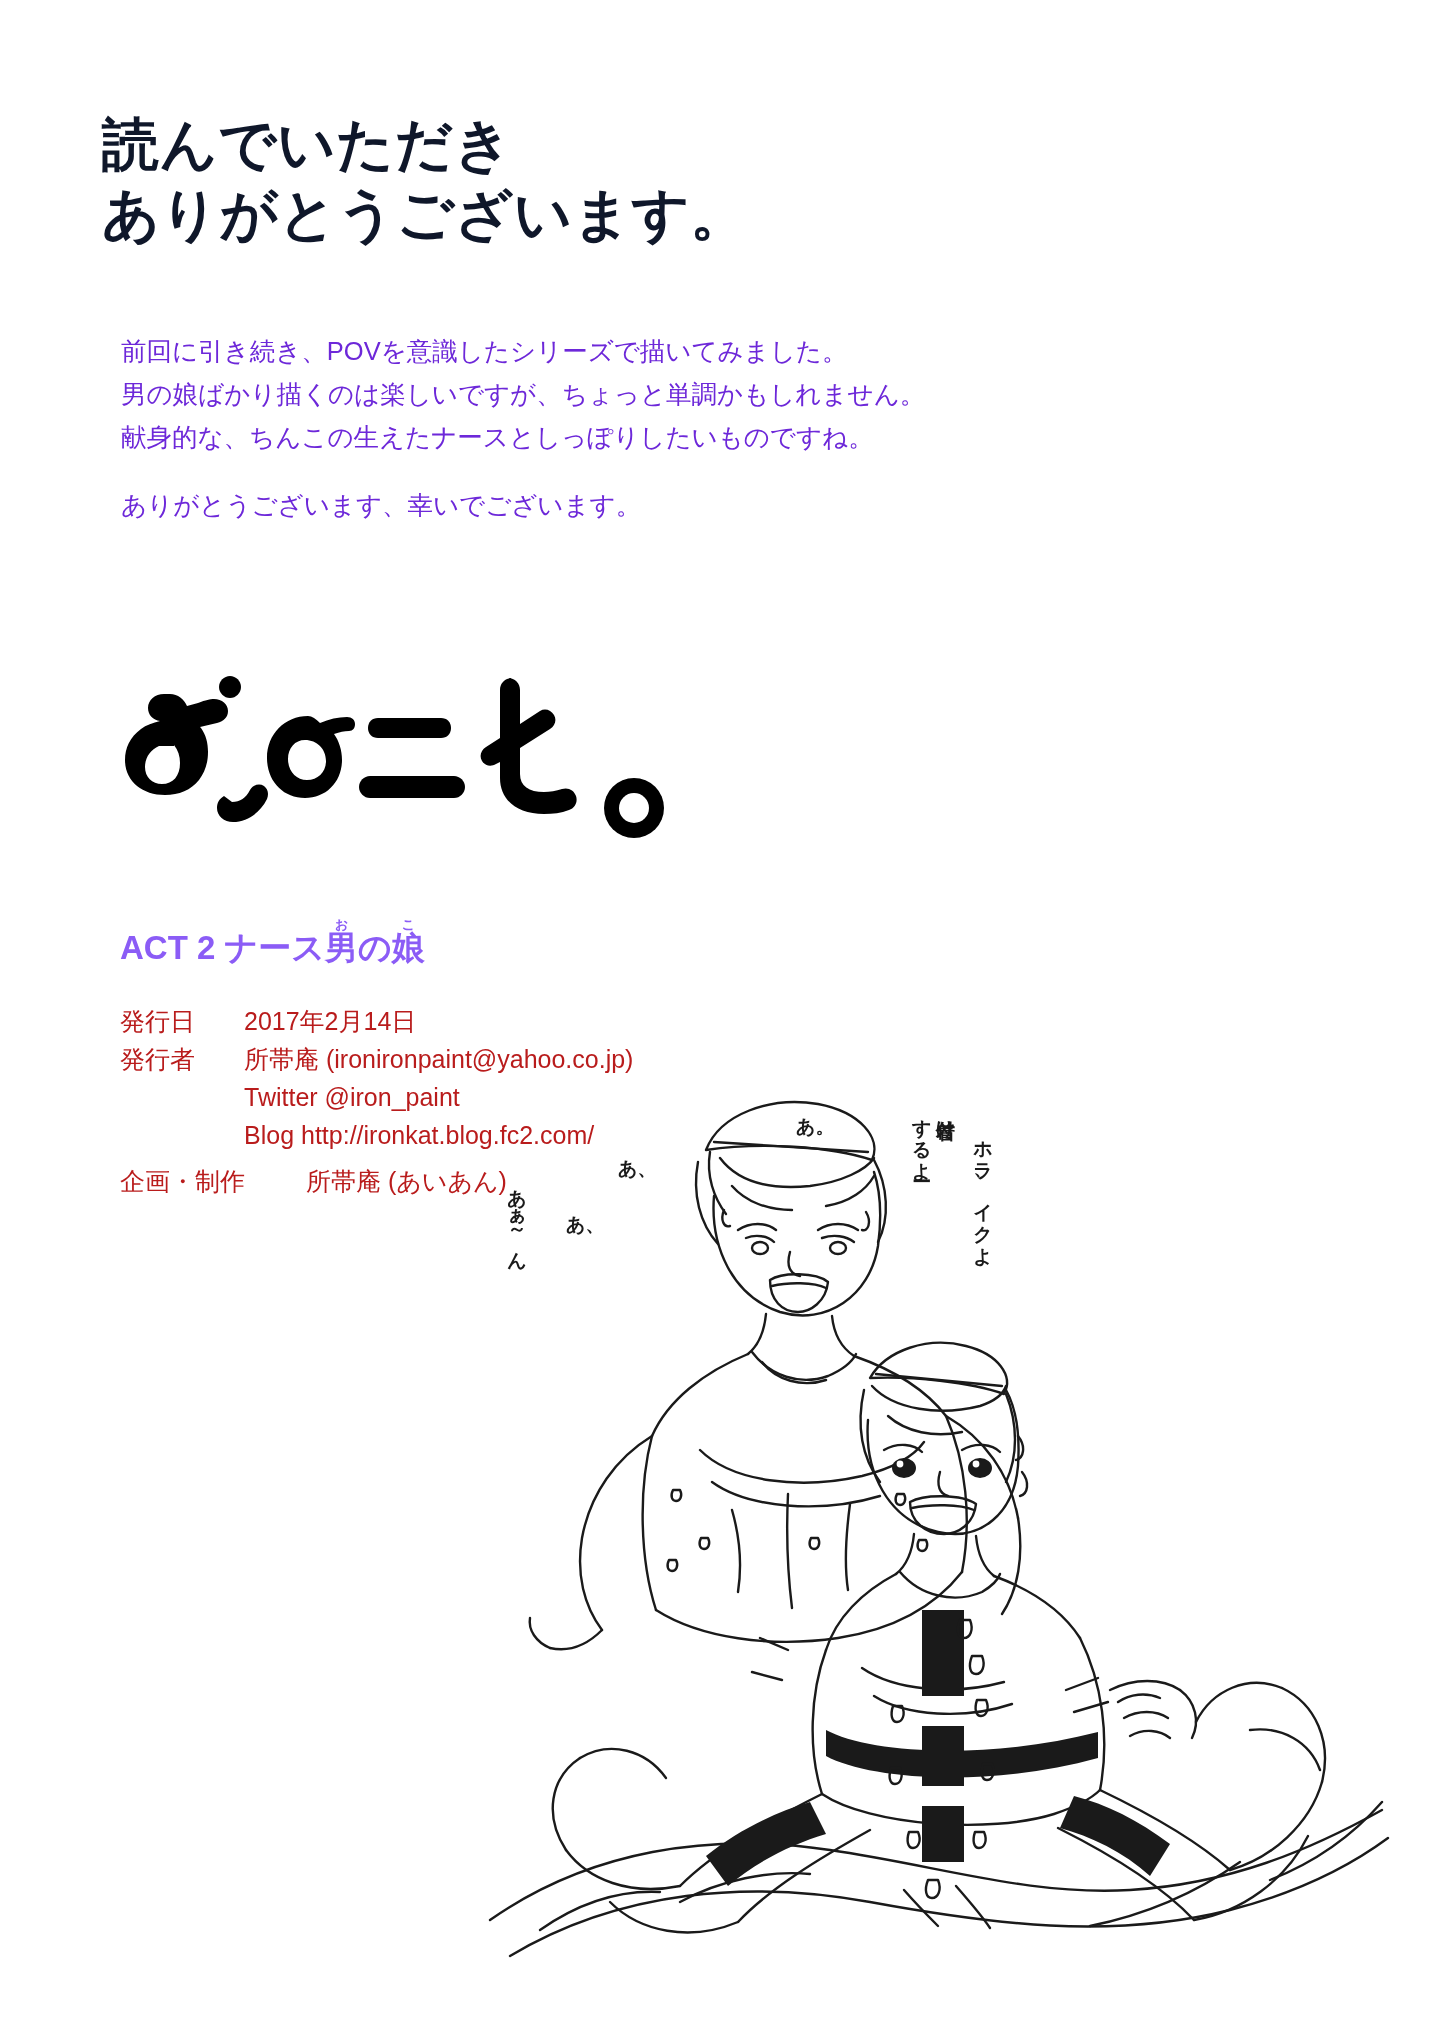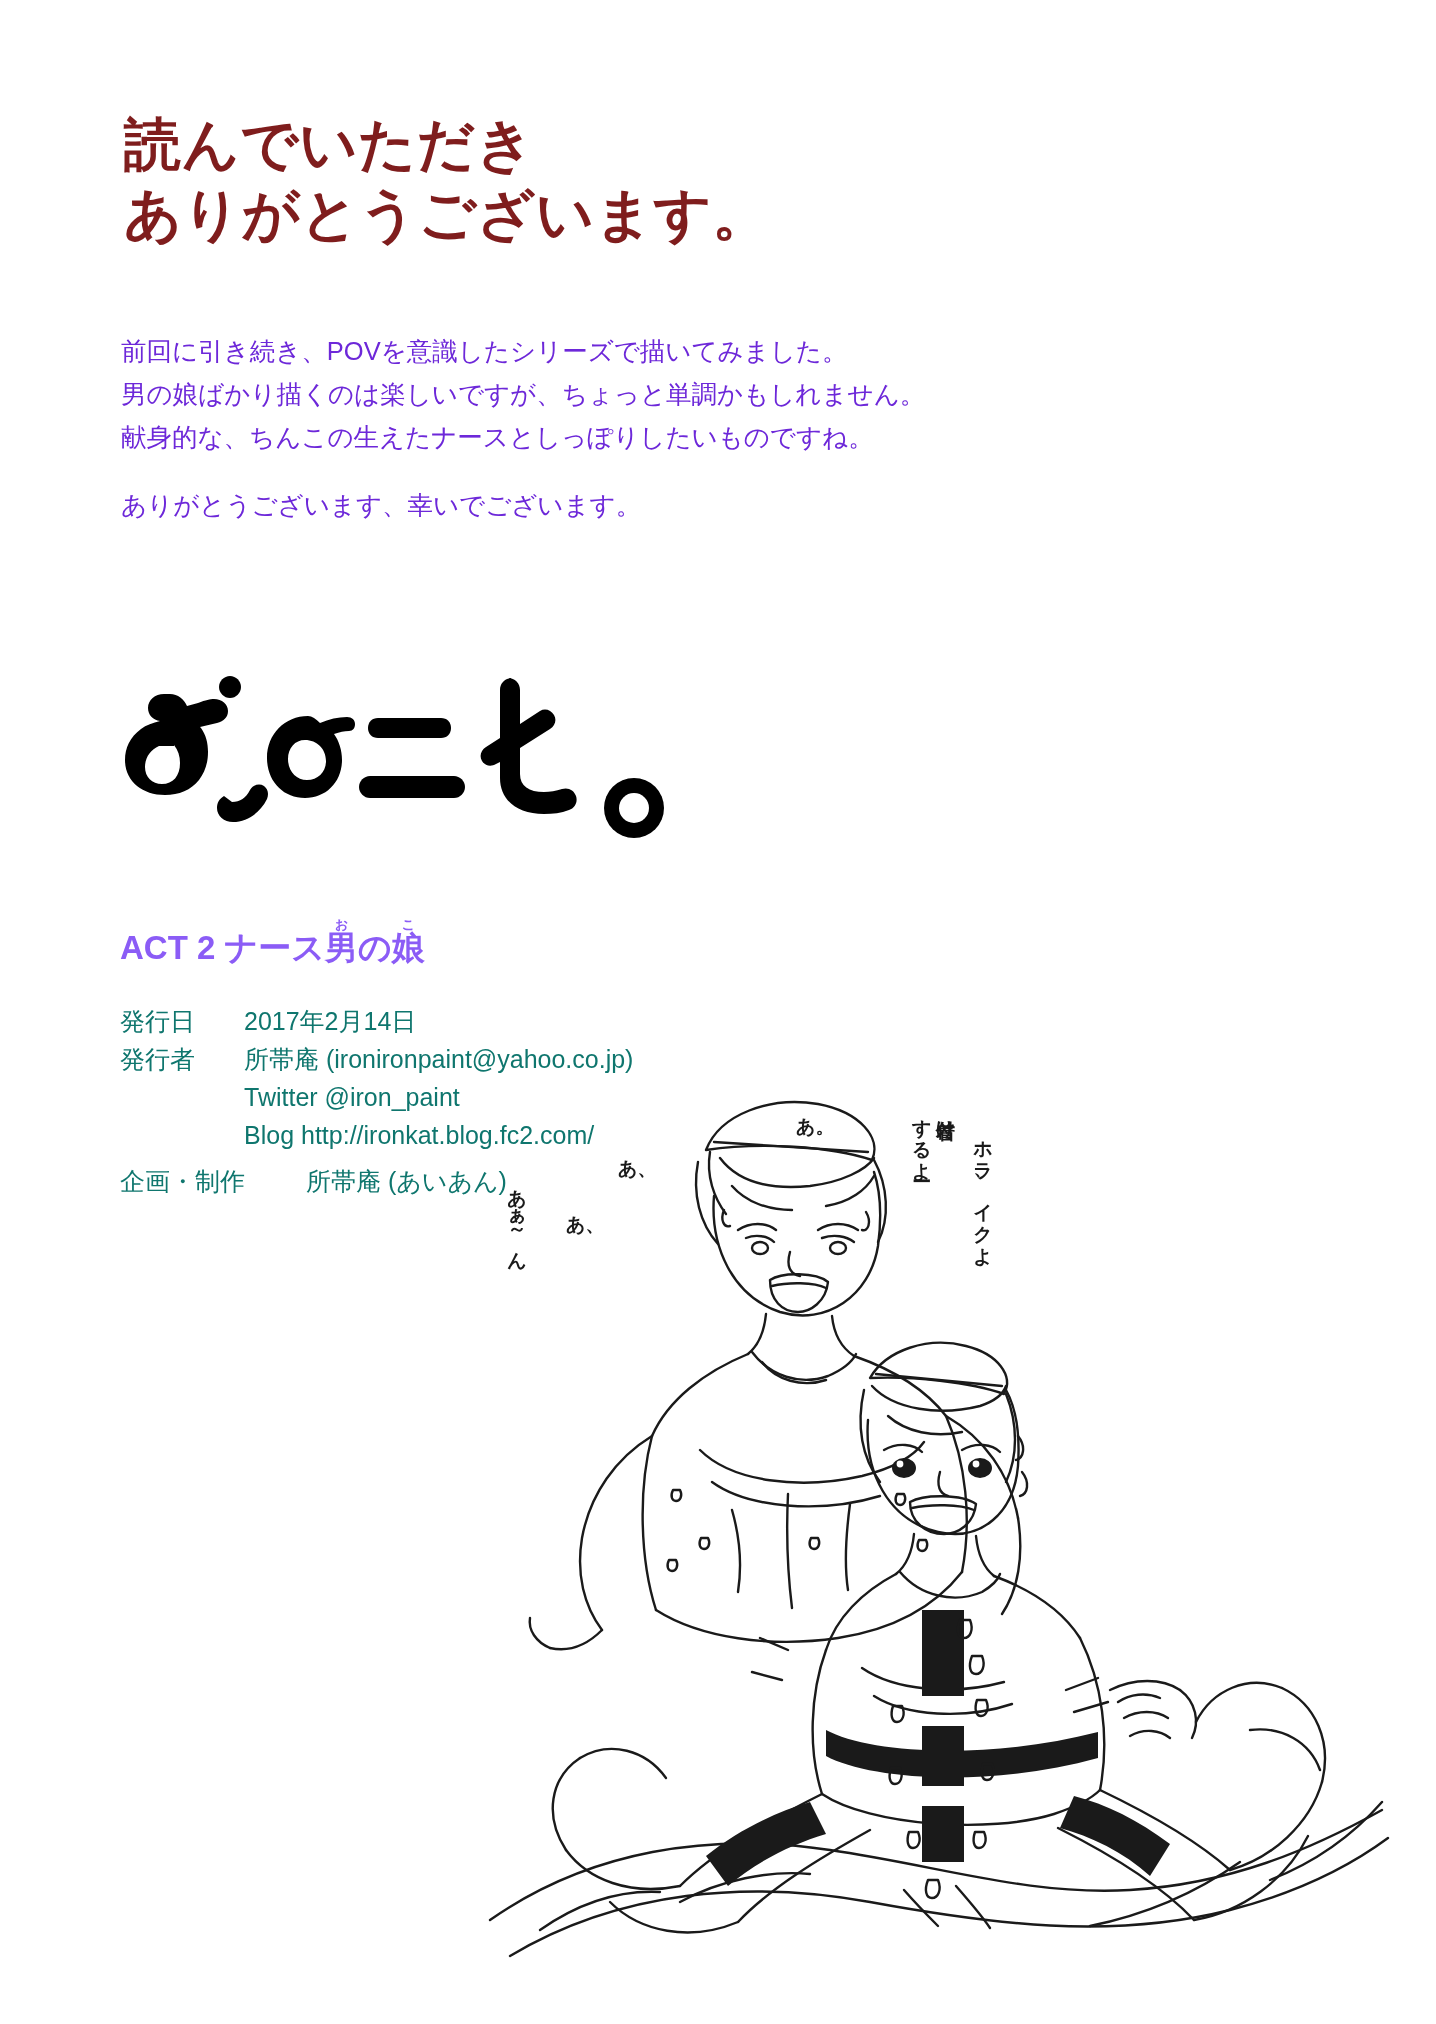--- a/index.html
+++ b/index.html
@@ -18,28 +18,28 @@
 
   .page {
     position: absolute;
     inset: 0;
     background: #ffffff;
   }
 
   
   .thanks {
     position: absolute;
-    left: 124px;
+    left: 102px;
     top: 110px;
     width: 900px;
     font-size: 57px;
     font-weight: 700;
     line-height: 1.22;
     letter-spacing: 0.5px;
-    color: #7f1d1d;
+    color: #0f172a;
     white-space: pre-line;
   }
 
   
   .body-block {
     position: absolute;
     left: 121px;
     top: 330px;
     width: 1120px;
     font-size: 25.5px;
@@ -85,21 +85,21 @@
   }
 
   
   .colophon {
     position: absolute;
     left: 120px;
     top: 1002px;
     width: 760px;
     font-size: 25px;
     line-height: 1.52;
-    color: #0f766e;
+    color: #b91c1c;
   }
   .colo-row {
     display: flex;
     align-items: flex-start;
   }
   .colo-label {
     width: 124px;
     flex: 0 0 124px;
   }
   .colo-label.wide {

